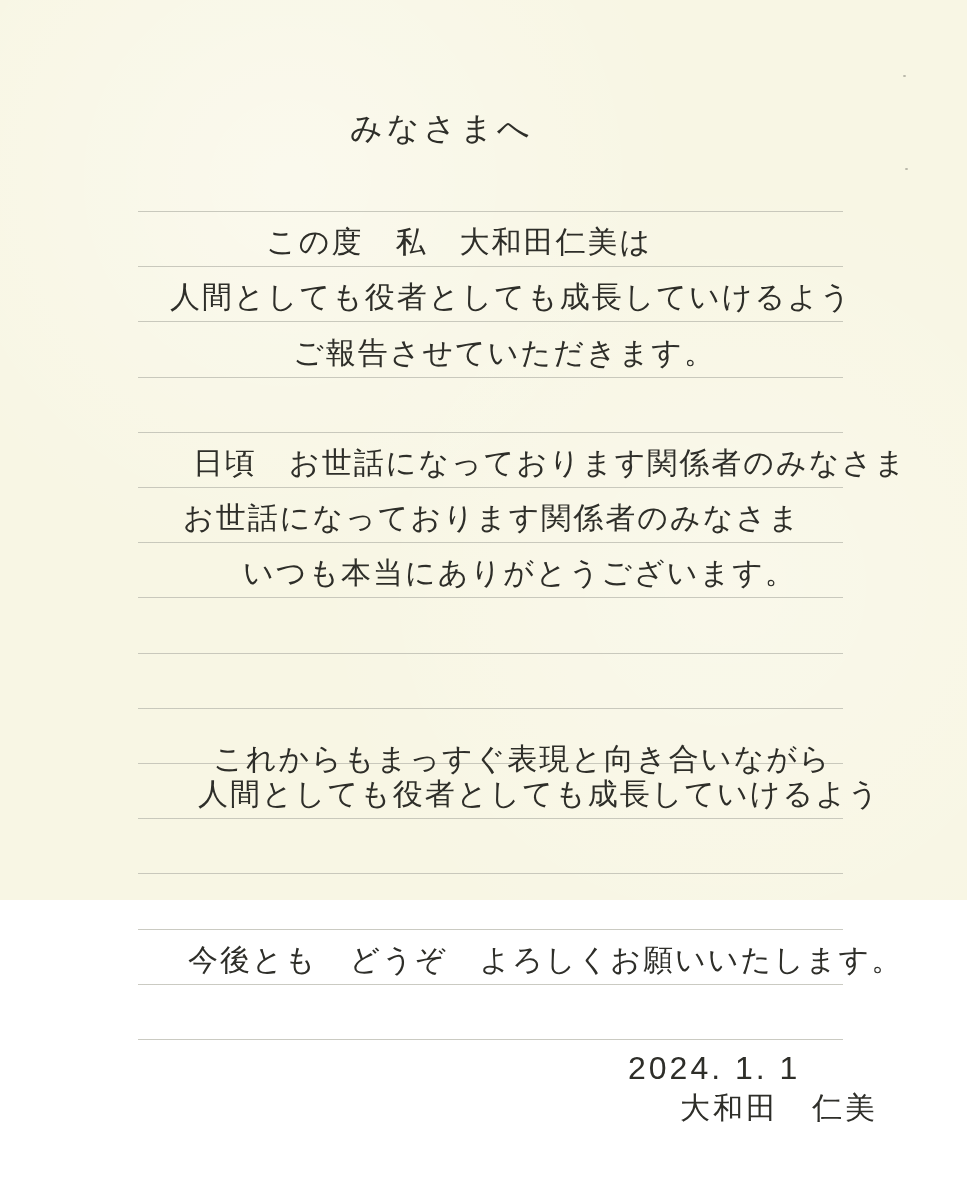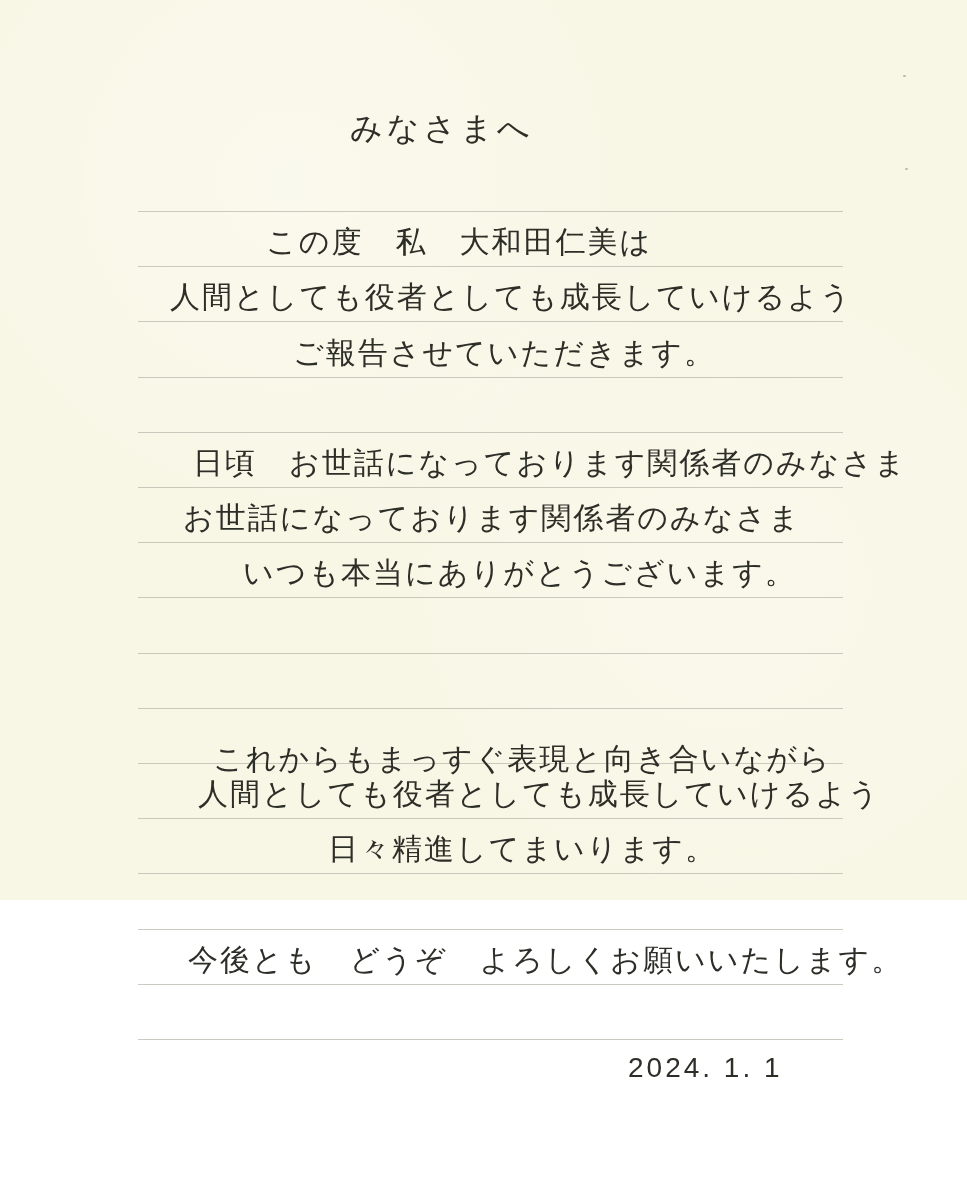--- a/index.html
+++ b/index.html
@@ -43,21 +43,21 @@
     font-size: 30px;
     line-height: 40px;
     letter-spacing: 2px;
     white-space: nowrap;
   }
   .salutation {
     font-size: 32px;
     letter-spacing: 4px;
   }
   .date {
-    font-size: 28px;
+    font-size: 32px;
     letter-spacing: 3px;
   }
   .signature {
     font-size: 30px;
     letter-spacing: 3px;
   }
   .speck {
     position: absolute;
     width: 3px;
     height: 2px;
@@ -78,22 +78,22 @@
   <div class="hw" style="top:222px; left:266px;">この度　私　大和田仁美は</div>
   <div class="hw" style="top:277px; left:170px;">人間としても役者としても成長していけるよう</div>
   <div class="hw" style="top:333px; left:293px;">ご報告させていただきます。</div>
 
   <div class="hw" style="top:443px; left:193px;">日頃　お世話になっております関係者のみなさま</div>
   <div class="hw" style="top:498px; left:183px;">お世話になっております関係者のみなさま</div>
   <div class="hw" style="top:553px; left:243px;">いつも本当にありがとうございます。</div>
 
   <div class="hw" style="top:719px; left:213px;margin-top:20px;">これからもまっすぐ表現と向き合いながら</div>
   <div class="hw" style="top:774px; left:198px;">人間としても役者としても成長していけるよう</div>
-  <div class="hw" style="top:829px; left:328px;">日々精進してまいります。</div>
 
   <div class="hw" style="top:940px; left:188px;text-align:right;">今後とも　どうぞ　よろしくお願いいたします。</div>
 
   <div class="hw date" style="top:1048px; left:628px;">2024. 1. 1</div>
+  <div class="hw signature" style="top:1088px; left:680px;">大和田　仁美</div>
 
   <div class="speck" style="top:75px; left:903px;"></div>
   <div class="speck" style="top:168px; left:905px;"></div>
 
 </div>
 
 </body></html>

